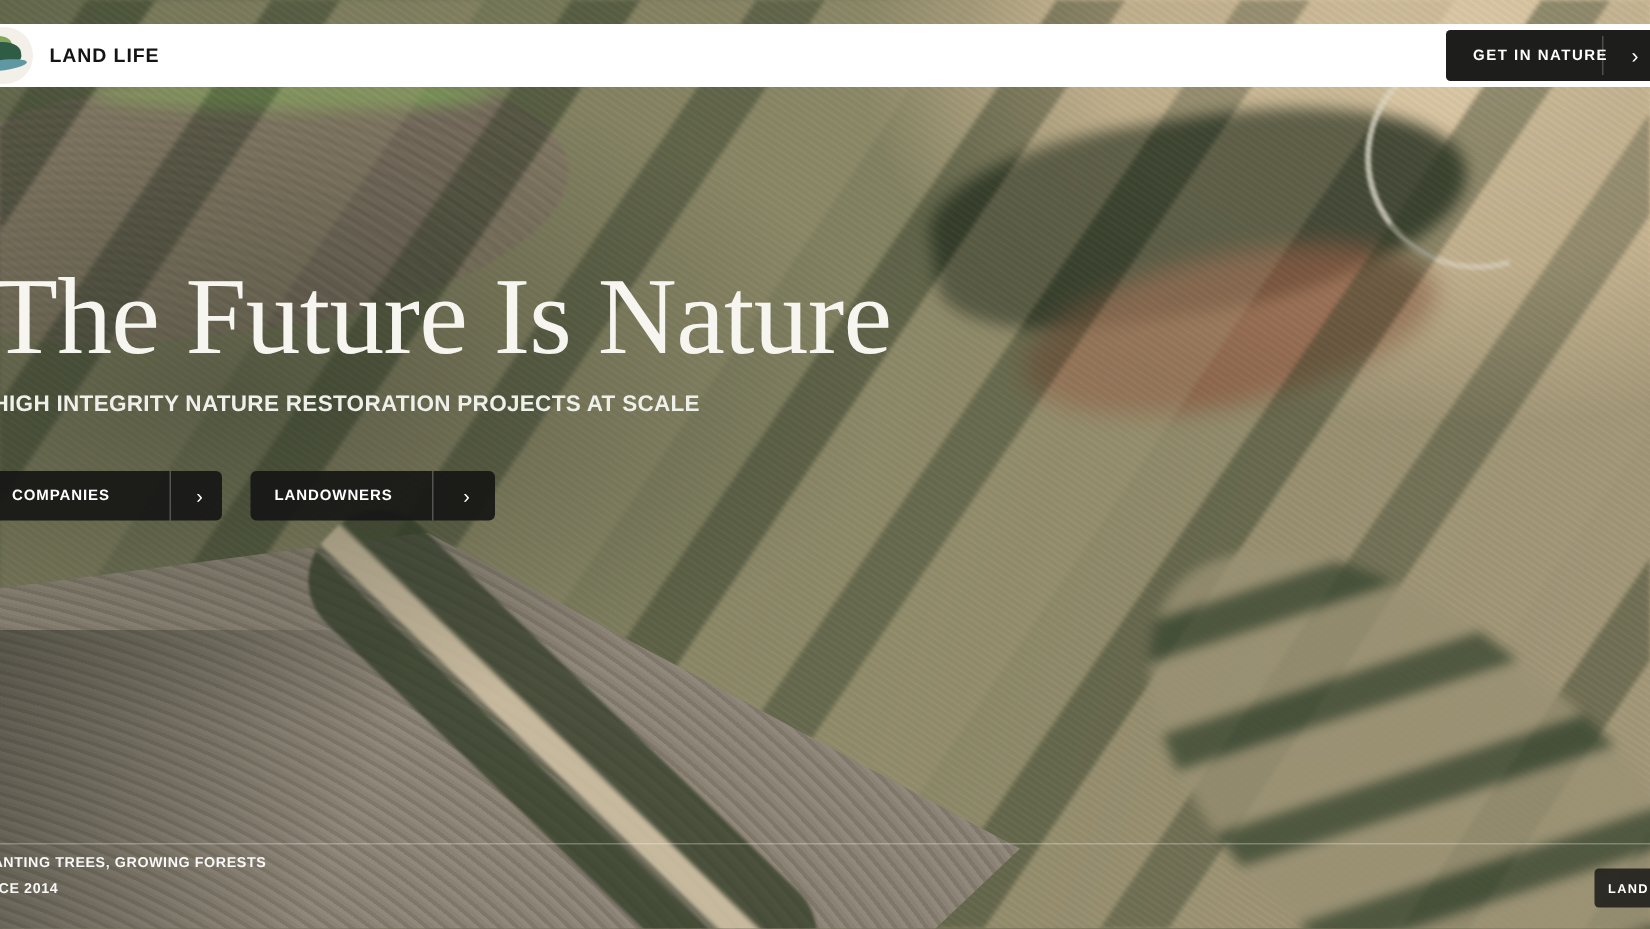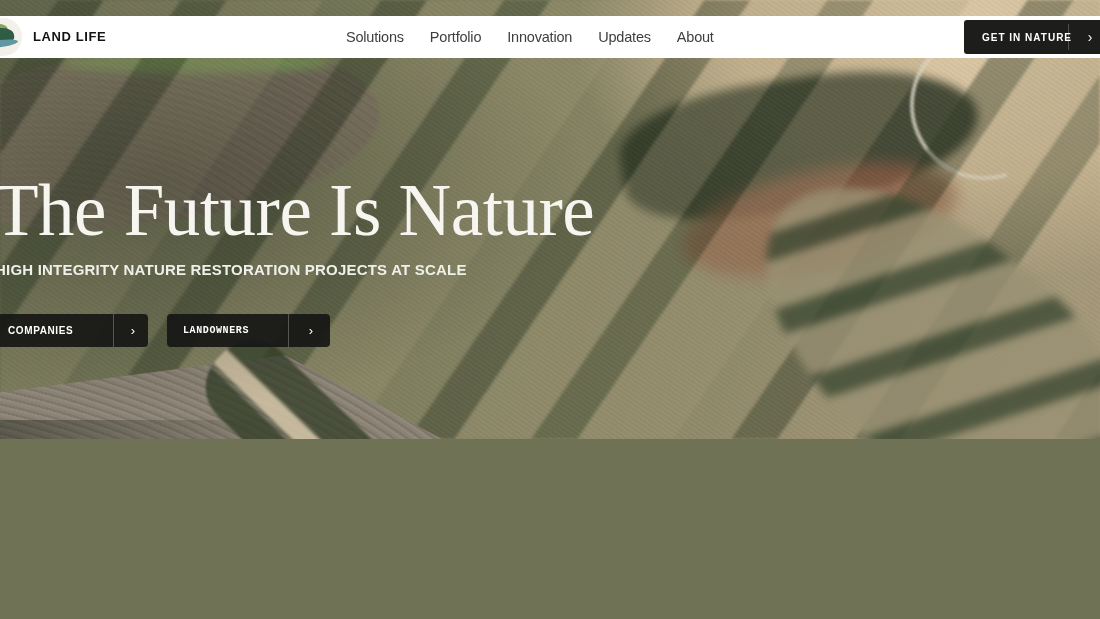--- a/index.html
+++ b/index.html
@@ -1,18 +1,18 @@
 <!DOCTYPE html>
 <html><head>
 <meta charset="utf-8">
 <style>
   * { margin:0; padding:0; box-sizing:border-box; }
   html,body { width:1100px; height:619px; overflow:hidden; background:#707256;
               font-family:"Liberation Sans", sans-serif; }
-  .stage { position:relative; width:1100px; height:439px; overflow:hidden; }
+  .stage { position:relative; width:1100px; height:619px; overflow:hidden; }
 
   
   .bg, .bg * { position:absolute; }
   .bg { inset:0; }
   .bg-base { inset:0;
     background:linear-gradient(112deg,#63684c 0%,#757758 26%,#838262 48%,#8f8a6a 66%,#9c9274 82%,#a89b7c 100%); }
   .bg-topright { right:-40px; top:-20px; width:560px; height:300px;
     background:radial-gradient(ellipse at 70% 18%, #dcc9a6 0%, #cfba97 42%, rgba(207,186,151,0) 72%); }
   .bg-scrub-tr { right:120px; top:78px; width:360px; height:130px; border-radius:45% 55% 60% 40%;
     background:#2d3626; opacity:.85; transform:rotate(-9deg); filter:blur(5px); }
@@ -84,21 +84,21 @@
     font-size:15px; font-weight:600; letter-spacing:.2px; color:#eef0e9; }
 
   .hero-btn { position:absolute; top:314px; height:33px; background:rgba(23,23,21,.93);
     border-radius:4px; display:flex; align-items:center; color:#fff; cursor:pointer; }
   .hero-btn .label { font-size:10px; font-weight:600; letter-spacing:.6px; white-space:nowrap; }
   .btn-companies { left:-16px; width:164px; }
   .btn-companies .label { padding-left:24px; }
   .btn-companies .divider { left:129px; }
   .btn-companies .chev { left:134px; }
   .btn-landowners { left:167px; width:163px; }
-  .btn-landowners .label { padding-left:16px;font-family:Liberation Mono, monospace; }
+  .btn-landowners .label { padding-left:16px; }
   .btn-landowners .divider { left:121px; }
   .btn-landowners .chev { left:129px; }
   .hero-btn .divider { position:absolute; top:0; bottom:0; width:1px; background:rgba(255,255,255,.25); }
   .hero-btn .chev { position:absolute; width:30px; text-align:center; font-size:13px; line-height:33px; }
 
   
   .tagline { position:absolute; left:-18px; top:570px; white-space:nowrap;
     font-size:9.5px; font-weight:600; letter-spacing:.4px; color:rgba(255,255,255,.95); }
   .since { position:absolute; left:-18px; top:587px; white-space:nowrap;
     font-size:9.5px; font-weight:600; letter-spacing:.4px; color:rgba(255,255,255,.95); }
@@ -130,27 +130,20 @@
     <div class="bg-scanline"></div>
   </div>
 
   <div class="navbar">
     <div class="logo-circle">
       <div class="logo-hill-light"></div>
       <div class="logo-hill-dark"></div>
       <div class="logo-river"></div>
     </div>
     <div class="brand-name">LAND LIFE</div>
-    <div class="nav-links">
-      <div class="nav-link">Solutions</div>
-      <div class="nav-link">Portfolio</div>
-      <div class="nav-link">Innovation</div>
-      <div class="nav-link">Updates</div>
-      <div class="nav-link">About</div>
-    </div>
     <div class="cta">
       <span class="cta-label">GET IN NATURE</span>
       <span class="cta-divider"></span>
       <span class="cta-chevron">›</span>
     </div>
   </div>
 
   <div class="headline">The Future Is Nature</div>
   <div class="subheadline">HIGH INTEGRITY NATURE RESTORATION PROJECTS AT SCALE</div>
 

